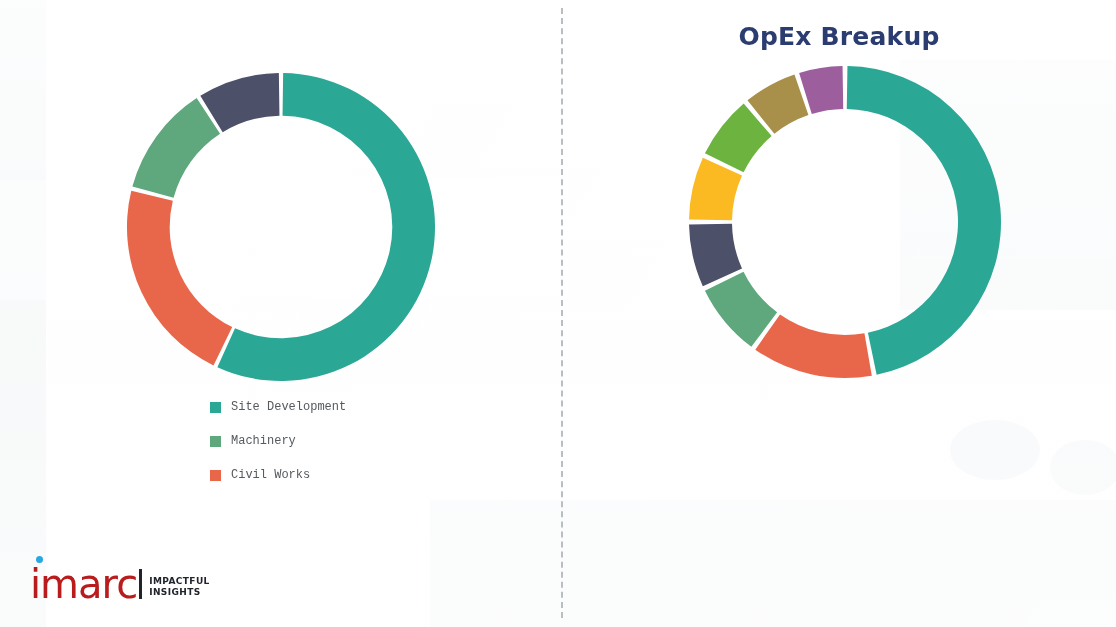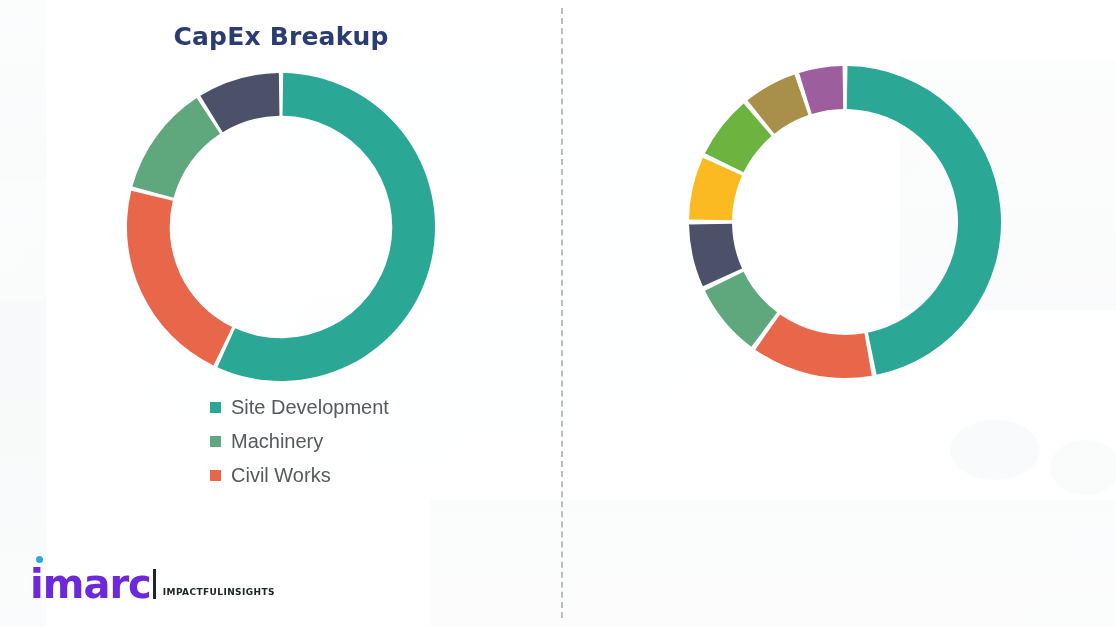--- a/index.html
+++ b/index.html
@@ -47,36 +47,36 @@
   #opex-donut{left:123px;top:62px;width:320px;height:320px;}
 
   .legend{position:absolute;}
   #capex-legend{left:210px;top:390px;}
 
   .legend-item{display:flex;align-items:center;margin-bottom:0px;height:23px;}
   #capex-legend .legend-item{height:34px;}
 
   .swatch{width:11px;height:11px;flex:0 0 11px;margin-right:10px;}
   .legend-label{
-    font-size:20px;color:#555a5e;white-space:nowrap;
-    font-family:Liberation Sans, sans-serif;
+    font-size:12px;color:#555a5e;white-space:nowrap;
+    font-family:Liberation Mono, monospace;
   }
 
   #divider{
     position:absolute;left:561px;top:8px;width:0;height:610px;
     border-left:2px dashed #b9bec2;z-index:3;
   }
 
   
   #logo{position:absolute;left:30px;top:565px;z-index:4;display:flex;align-items:flex-end;}
-  #logo-mark{position:relative;font-size:40px;font-weight:bold;color:#6d28d9;
+  #logo-mark{position:relative;font-size:40px;font-weight:normal;color:#b91c1c;
      font-family:"DejaVu Sans", sans-serif;line-height:.95;letter-spacing:-1px;}
   #logo-dot{position:absolute;left:6px;top:-9px;width:7px;height:7px;border-radius:50%;background:#29a7e1;}
   #logo-bar{width:3px;height:30px;background:#20242b;margin:0 7px 4px 2px;}
-  #logo-tag{display:flex;flex-direction:row;justify-content:flex-end;padding-bottom:5px;}
+  #logo-tag{display:flex;flex-direction:column;justify-content:flex-end;padding-bottom:5px;}
   #logo-tag span{font-size:9px;font-weight:bold;color:#20242b;letter-spacing:.4px;line-height:1.25;
      font-family:"DejaVu Sans", sans-serif;}
 </style>
 </head>
 <body>
 
 <div id="bg">
   <div class="wash"></div>
   <div class="b1"></div>
     <div class="b2"></div>
@@ -85,21 +85,20 @@
     <div class="b5"></div>
     <div class="b6"></div>
   <div class="b7"></div>
     <div class="b8"></div>
   <div class="fade"></div>
 </div>
 
 <div id="stage">
 
   <div class="panel" id="capex-panel">
-    <div class="chart-title">CapEx Breakup</div>
     <div class="donut-wrap" id="capex-donut">
       <svg viewBox="0 0 320 320" width="318" height="318">
         <g id="capex-slices">
             <path d="M 162.16413795256753 5.015108778557845 A 155 155 0 1 1 95.96881337719608 301.15596742495745 L 113.73230385965135 261.99657001029186 A 112 112 0 1 0 161.56376419798428 48.01091731095792 Z" fill="#2ba795"></path>
             <path d="M 92.05247224769299 299.3130771763709 A 155 155 0 0 1 9.346044910325304 123.55297246909865 L 51.1403679352028 133.66408333251 A 112 112 0 0 0 110.90243155962332 260.6649331855067 Z" fill="#e8674a"></path>
             <path d="M 10.422443356791689 119.36067731066606 A 155 155 0 0 1 75.12770035865464 30.30153141386097 L 98.67291896883432 66.28239689259632 A 112 112 0 0 0 51.91815261910109 130.6348119922232 Z" fill="#5fa87d"></path>
             <path d="M 78.78218457463767 27.98232520782767 A 155 155 0 0 1 157.8358620474323 5.015108778557845 L 158.4362358020156 48.01091731095792 A 112 112 0 0 0 101.31357853135108 64.6065833759787 Z" fill="#4c5069"></path>
           </g>
       </svg>
     </div>
@@ -113,20 +112,21 @@
           <span class="legend-label">Machinery</span>
         </div>
         <div class="legend-item">
           <span class="swatch" style="background: rgb(232, 103, 74);"></span>
           <span class="legend-label">Civil Works</span>
         </div>
       </div>
   </div>
 
   <div class="panel" id="opex-panel">
+    <div class="chart-title">OpEx Breakup</div>
     <div class="donut-wrap" id="opex-donut">
       <svg viewBox="0 0 320 320" width="320" height="320">
         <g id="opex-slices">
             <path d="M 162.45034150064402 4.019245332860947 A 156 156 0 0 1 191.63481807561598 312.75875845699545 L 182.91496437528593 270.6521776002595 A 113 113 0 0 0 161.77492685623574 47.01394052957235 Z" fill="#2ba795"></path>
             <path d="M 186.8209396435879 313.67705488014474 A 156 156 0 0 1 70.2991806812486 287.6313559183037 L 95.02440651910956 252.4509180690277 A 113 113 0 0 0 179.4279883315733 271.31735385548944 Z" fill="#e8674a"></path>
             <path d="M 66.33444484916211 284.75080672398616 A 156 156 0 0 1 19.90769818134399 228.63051049752278 L 58.522883939050445 209.71312619371844 A 113 113 0 0 0 92.15251453817513 250.36436640904125 Z" fill="#5fa87d"></path>
             <path d="M 17.821088844870502 224.19623994239691 A 156 156 0 0 1 4.019245332860947 162.45034150064396 L 47.01394052957235 161.77492685623568 A 113 113 0 0 0 57.01142974019466 206.50112252237724 Z" fill="#4c5069"></path>
             <path d="M 4.019245332860947 157.54965849935607 A 156 156 0 0 1 17.82108884487056 95.80376005760301 L 57.0114297401947 113.4988774776227 A 113 113 0 0 0 47.01394052957235 158.22507314376435 Z" fill="#fbba22"></path>
             <path d="M 19.907698181343903 91.36948950247736 A 156 156 0 0 1 58.68610446049128 41.37666936639522 L 86.61237053868919 74.07412588719654 A 113 113 0 0 0 58.52288393905039 110.28687380628168 Z" fill="#6cb43f"></path>
             <path d="M 62.46214561162991 38.25285645522064 A 156 156 0 0 1 109.46888276108868 12.410684022902927 L 123.3973317436091 53.092354452487385 A 113 113 0 0 0 89.34757983406526 71.8113639707688 Z" fill="#a8904a"></path>

